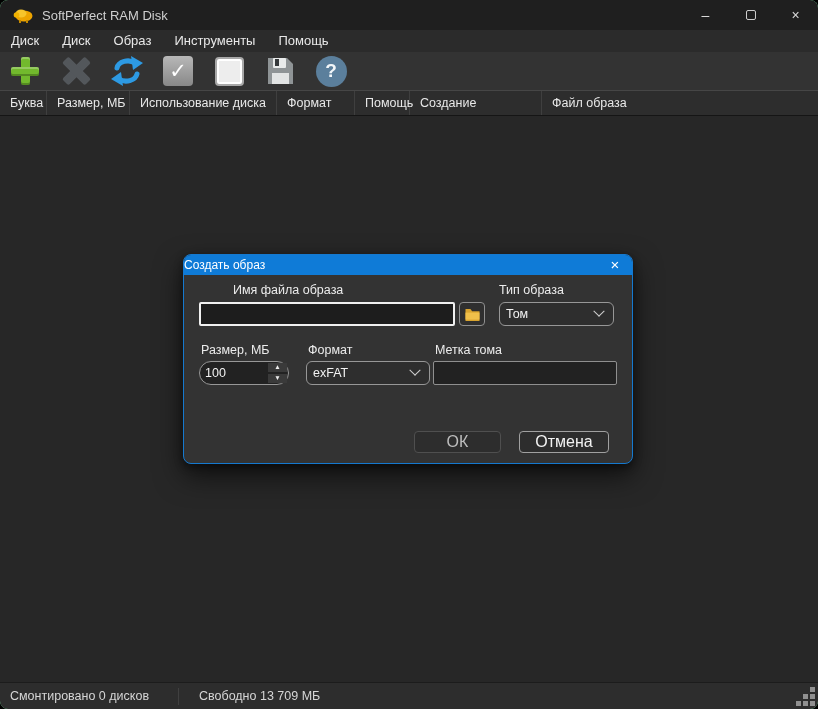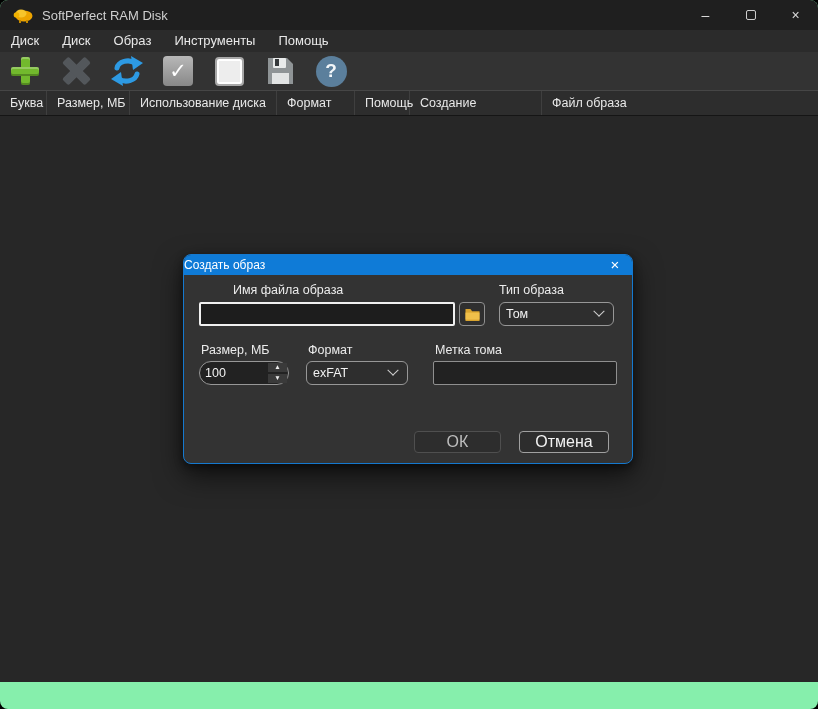--- a/index.html
+++ b/index.html
@@ -60,21 +60,21 @@
   .dialog{position:absolute;left:183px;top:254px;width:450px;height:210px;background:#333333;border:1px solid #1579cf;border-radius:8px;box-shadow:0 12px 28px rgba(0,0,0,.6),0 3px 8px rgba(0,0,0,.45);}
   .dlg-title{position:absolute;left:0;top:0;width:100%;height:20px;background:#0f7bd7;border-radius:7px 7px 0 0;display:flex;align-items:center;}
   .dlg-title-text{font-size:12px;color:#ffffff;}
   .dlg-close{position:absolute;right:6px;top:2px;width:22px;height:16px;display:flex;align-items:center;justify-content:center;color:#fff;font-size:15px;line-height:16px;}
   .dlg-label{position:absolute;font-size:12.5px;color:#ececec;white-space:nowrap;}
   .dlg-input{position:absolute;background:#222222;border:1px solid #8f8f8f;border-radius:2px;color:#f2f2f2;font-size:12.5px;padding:0 5px;outline:none;}
   .input-filename{left:15px;top:47px;width:256px;height:24px;background:#1d1d1d;border:2px solid #f0f0f0;}
   .btn-browse{position:absolute;left:275px;top:47px;width:26px;height:24px;background:#2f2f2f;border:1px solid #8f8f8f;border-radius:4px;display:flex;align-items:center;justify-content:center;}
   .combo{position:absolute;height:24px;background:#2e2e2e;border:1px solid #979797;border-radius:6px;display:flex;align-items:center;}
   .combo-type{left:315px;top:47px;width:115px;}
-  .combo-format{left:122px;top:106px;width:102px;gap:36px;}
+  .combo-format{left:122px;top:106px;width:124px;gap:36px;}
   .combo-text{margin-left:6px;font-size:12.5px;color:#f2f2f2;flex:1;}
   .chevron{width:8px;height:8px;border-right:1.5px solid #cfcfcf;border-bottom:1.5px solid #cfcfcf;transform:rotate(45deg) translate(-2px,-2px);margin-right:10px;}
   .spin-wrap{position:absolute;left:15px;top:106px;width:90px;height:24px;background:#222222;border:1px solid #979797;border-radius:12px;}
   .spin-input{position:absolute;left:0;top:0;width:68px;height:22px;background:transparent;border:none;outline:none;color:#f2f2f2;font-size:12.5px;padding:0 5px;}
   .spin-btns{position:absolute;right:1px;top:1px;width:19px;height:20px;display:flex;flex-direction:column;gap:2px;}
   .spin-btn{flex:1;background:#3a3a3a;display:flex;align-items:center;justify-content:center;color:#eeeeee;font-size:6.5px;line-height:1;}
   .input-volume{left:249px;top:106px;width:184px;height:24px;}
   .dlg-btn{position:absolute;top:176px;height:22px;background:#2d2d2d;border-radius:4px;font-size:16px;display:flex;align-items:center;justify-content:center;}
   .btn-ok{left:230px;width:87px;border:1px solid #4f4f4f;color:#bdbdbd;}
   .btn-cancel{left:335px;width:90px;border:1px solid #a0a0a0;color:#f2f2f2;}
@@ -157,20 +157,33 @@
     <div class="hcell c1">Размер, МБ</div>
     <div class="hcell c2">Использование диска</div>
     <div class="hcell c3">Формат</div>
     <div class="hcell c4">Помощь</div>
     <div class="hcell c5">Создание</div>
     <div class="hcell c6">Файл образа</div>
   </div>
 
   <div class="list-body"></div>
 
+  <div class="statusbar">
+    <span class="status-cell status-mounted">Смонтировано 0 дисков</span>
+    <span class="status-sep"></span>
+    <span class="status-cell">Свободно 13 709 МБ</span>
+    <div class="grip">
+        <i></i>
+        <i></i>
+        <i></i>
+        <i></i>
+        <i></i>
+        <i></i>
+      </div>
+  </div>
 
   <div class="dialog">
     <div class="dlg-title">
       <span class="dlg-title-text">Создать образ</span>
       <div class="dlg-close">
           <span>×</span>
         </div>
     </div>
 
     <div class="dlg-label" style="left:17px;top:28px;margin-left:32px;">Имя файла образа</div>

